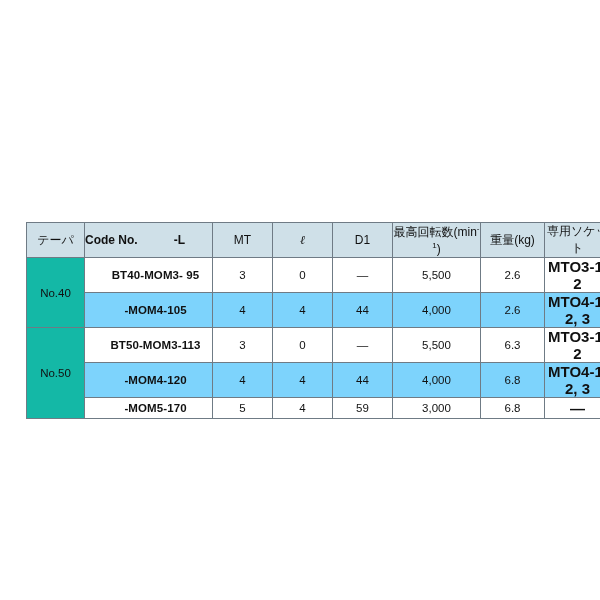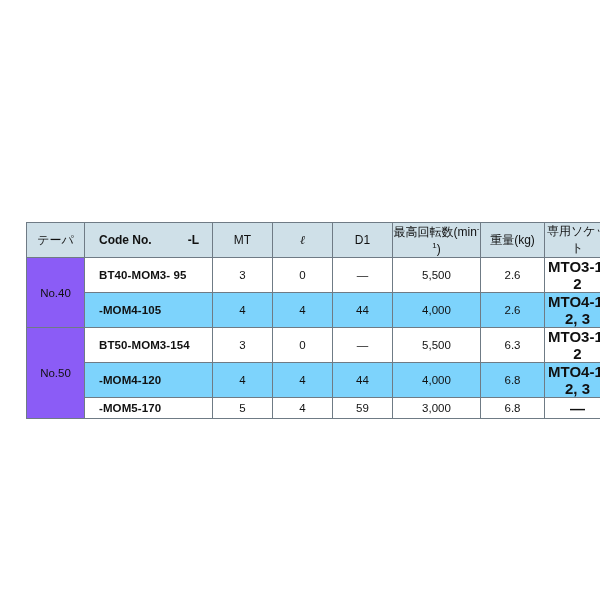--- a/index.html
+++ b/index.html
@@ -43,43 +43,42 @@
   }
   .hdr td {
     background: #cfe0e8;
     height: 22px;
     font-size: 12px;
     font-weight: bold;
     color: #1a1a1a;
   }
   .hdr td.code-hdr {
     text-align: left;
-    padding-left: 14px;
     font-weight: bold;
   }
   .hdr td.code-hdr .lsuffix {
     display: inline-block;
     margin-left: 36px;
   }
   .taper-cell {
-    background: #8b5cf6;
+    background: #14b8a6;
     font-size: 17px;
     font-weight: bold;
     color: #111111;
     width: 58px;
   }
   .row td {
     height: 20px;
     font-size: 11.5px;
   }
   .row.alt td {
     background: #7dd3fc;
   }
   .row td.code {
-    text-align: left;
+    text-align: center;
     padding-left: 14px;
     font-weight: bold;
     font-size: 11.5px;
     letter-spacing: 0.1px;
   }
   .row td.socket {
     font-weight: bold;
     font-size: 15px;
   }
   .hdr td.sup-hdr sup {
@@ -147,21 +146,21 @@
           <td>4</td>
           <td>4</td>
           <td>44</td>
           <td>4,000</td>
           <td>2.6</td>
           <td class="socket">MTO4-1, 2, 3</td>
         </tr>
 
         <tr class="row">
           <td class="taper-cell" rowspan="3">No.50</td>
-          <td class="code">BT50-MOM3-154</td>
+          <td class="code">BT50-MOM3-113</td>
           <td>3</td>
           <td>0</td>
           <td>—</td>
           <td>5,500</td>
           <td>6.3</td>
           <td class="socket">MTO3-1, 2</td>
         </tr>
 
         <tr class="row alt">
           <td class="code">-MOM4-120</td>

